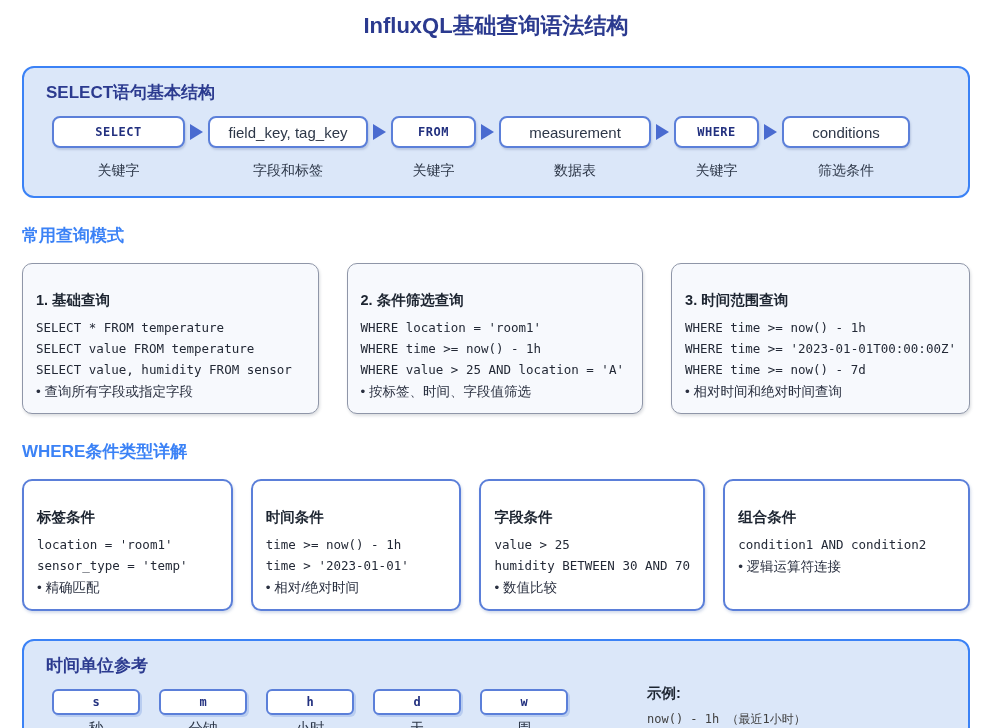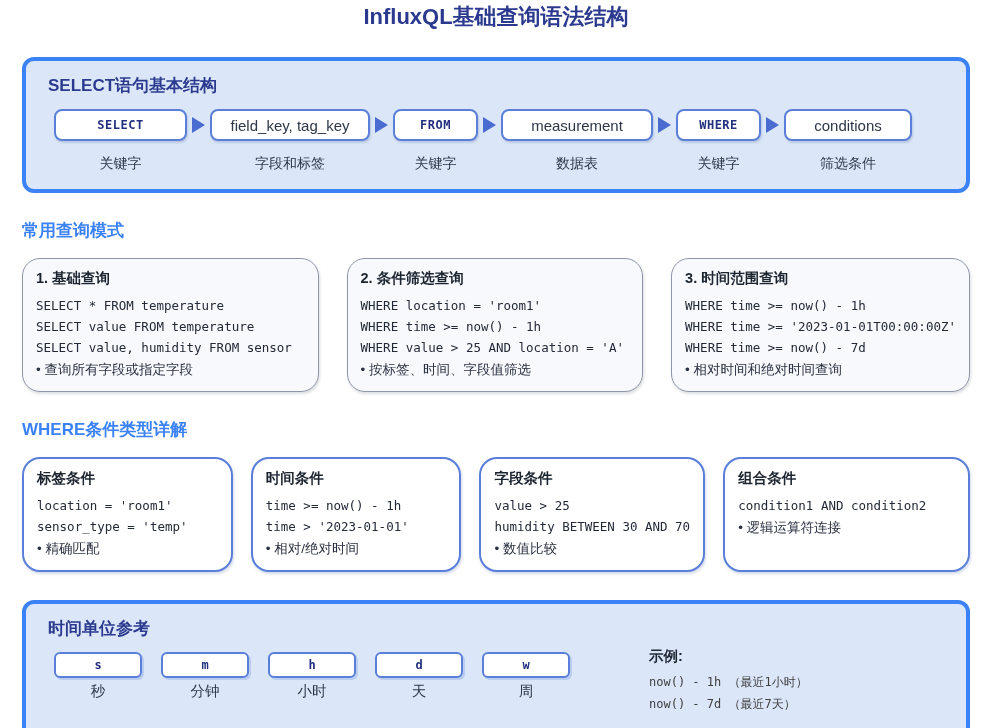--- a/index.html
+++ b/index.html
@@ -8,27 +8,27 @@
     background: #ffffff;
     font-family: "Liberation Sans", "DejaVu Sans", sans-serif;
     color: #2d3748;
     overflow: hidden;
   }
   .page-title {
     text-align: center;
     font-size: 22px;
     font-weight: bold;
     color: #2b3a8f;
-    margin: 2px 0 25px;
+    margin: 11px 0 25px;
   }
   
   .panel {
     margin: 0 22px;
     background: #dbe7f9;
-    border: 4px solid #3b82f6;
+    border: 2px solid #3b82f6;
     border-radius: 12px;
     padding: 11px 20px 16px;
   }
   .panel-title {
     font-size: 17px;
     font-weight: bold;
     color: #2b3a8f;
     margin: 2px 0 12px 2px;
   }
   
@@ -63,22 +63,22 @@
 
   .section-title {
     font-size: 17px;
     font-weight: bold;
     color: #3b82f6;
     margin: 26px 22px 16px;
   }
   .cards-row { display: flex; margin: 0 22px; gap: 28px; }
   .cards-row.tight { gap: 18px; }
   .card {
-    border-radius: 18px;
-    padding: 10px 13px 12px;
+    border-radius: 10px;
+    padding: 27px 13px 12px;
   }
   .pattern-card {
     flex: 1;
     background: #f7f9fd;
     border: 1px solid #8f96a8;
     box-shadow: 1px 2px 3px rgba(60,70,90,0.18);
   }
   .where-card {
     flex: 1;
     background: #ffffff;

